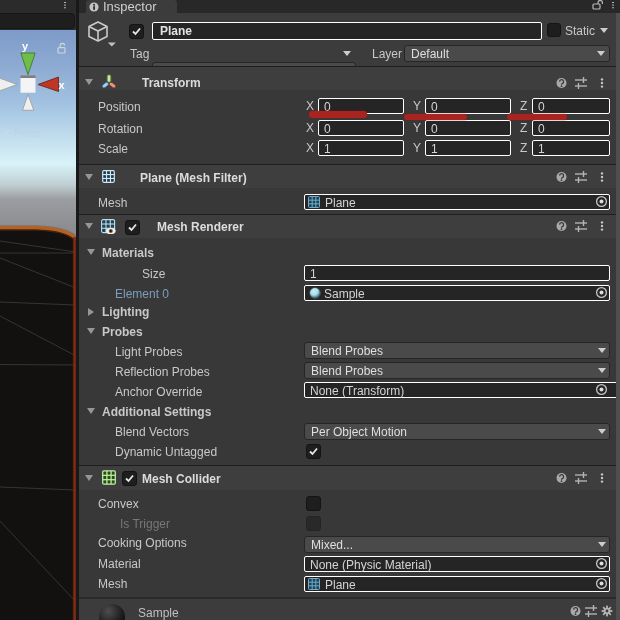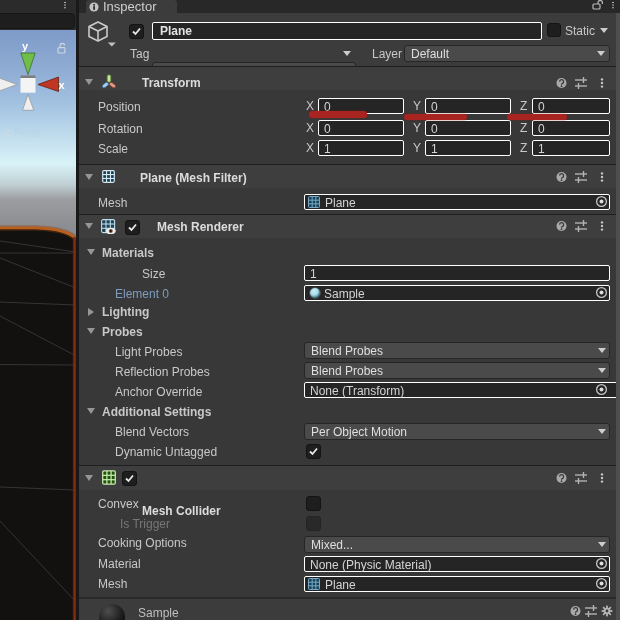--- a/index.html
+++ b/index.html
@@ -220,21 +220,21 @@
     <line x1="4.9" y1="0.9" x2="4.9" y2="14.1"></line>
         <line x1="9.1" y1="0.9" x2="9.1" y2="14.1"></line>
     <line x1="0.7" y1="5.3" x2="13.3" y2="5.3"></line>
         <line x1="0.7" y1="9.7" x2="13.3" y2="9.7"></line>
   </g>
 </svg>
 <div class="cb" style="left:122px;top:471px;"></div>
 <svg class="abs" style="left:124px;top:473px;" width="11" height="11" viewBox="0 0 11 11">
       <polyline points="2,5.5 4.5,8 9,2.5" stroke="#E8E8E8" stroke-width="1.8" fill="none"></polyline>
     </svg>
-<div class="htit" style="left:142px;top:471px;margin-top:32px;">Mesh Collider</div>
+<div class="htit" style="left:142px;top:471px;">Mesh Collider</div>
 
 <div class="fld" style="left:304px;top:194px;width:306px;">
       <span class="tx" style="left:20px;">Plane</span>
     </div>
 <svg class="abs" style="left:308px;top:196px;" width="12" height="12" viewBox="0 0 12 12">
   <rect x="0.5" y="0.5" width="11" height="11" rx="1" fill="#1C4356"></rect>
   <g stroke="#7EB6D4" stroke-width="0.9">
     <rect x="0.5" y="0.5" width="11" height="11" rx="1" fill="none"></rect>
     <line x1="4.2" y1="0.5" x2="4.2" y2="11.5"></line>
         <line x1="7.8" y1="0.5" x2="7.8" y2="11.5"></line>

